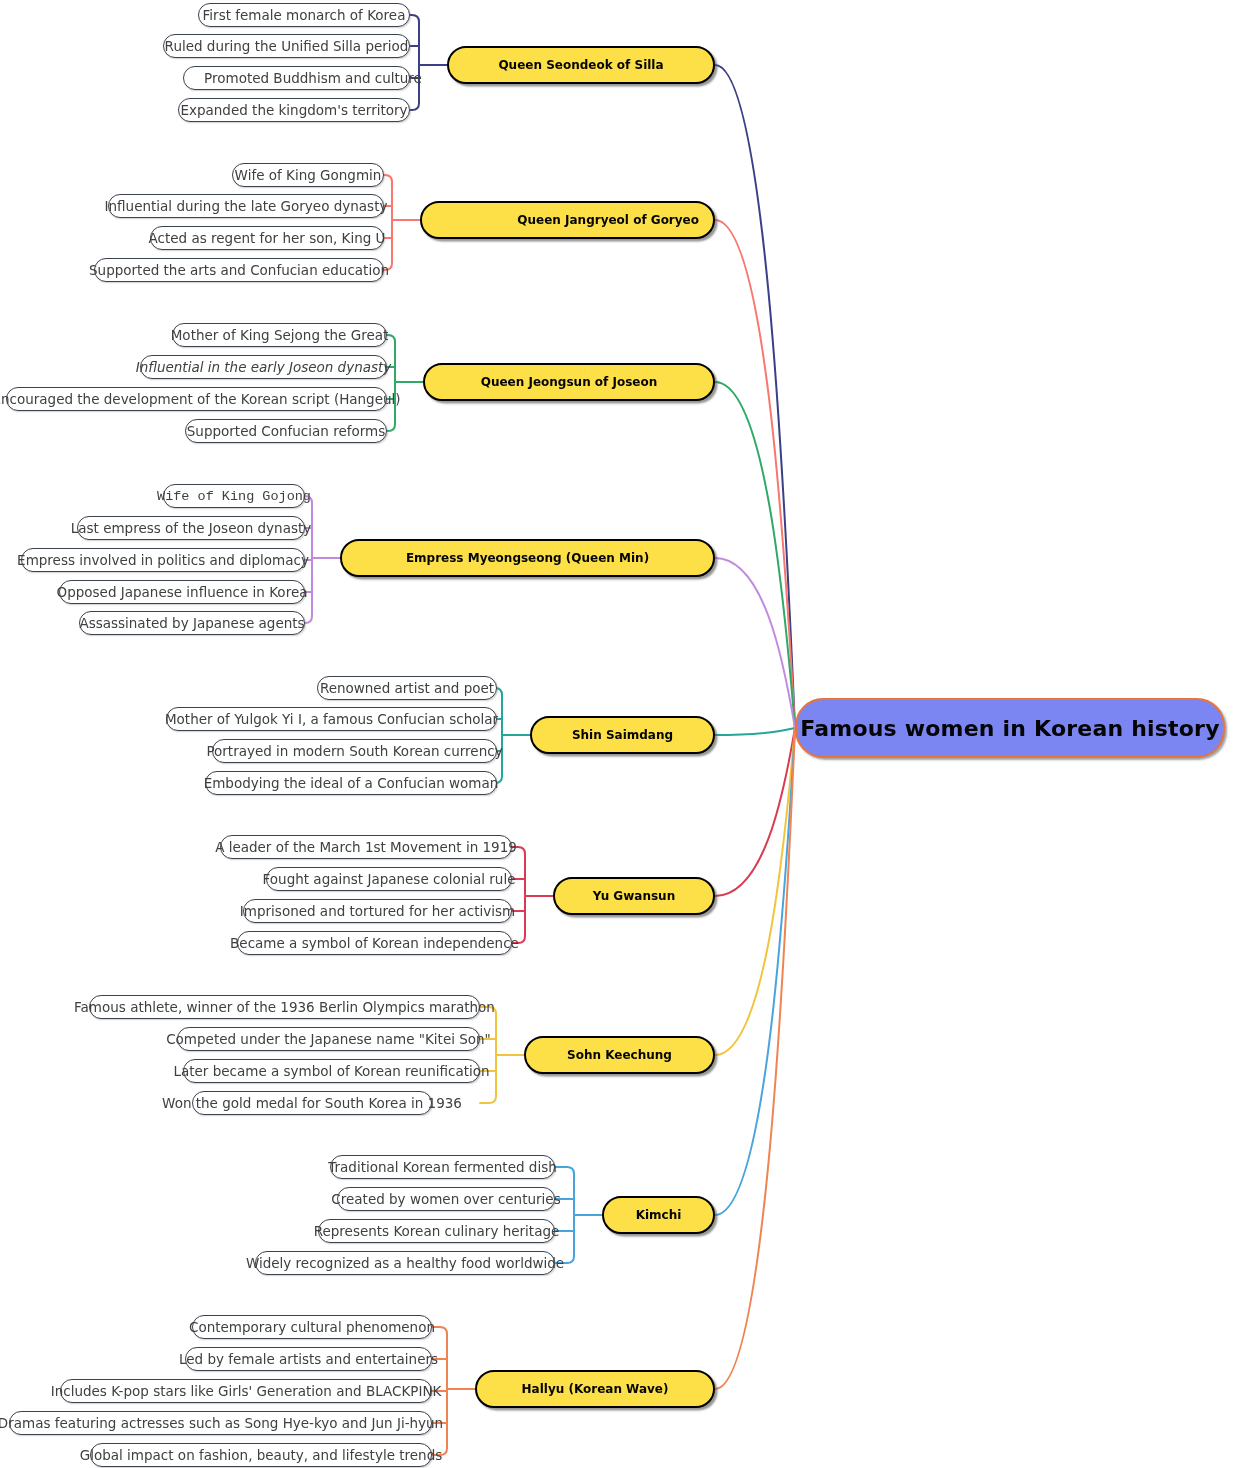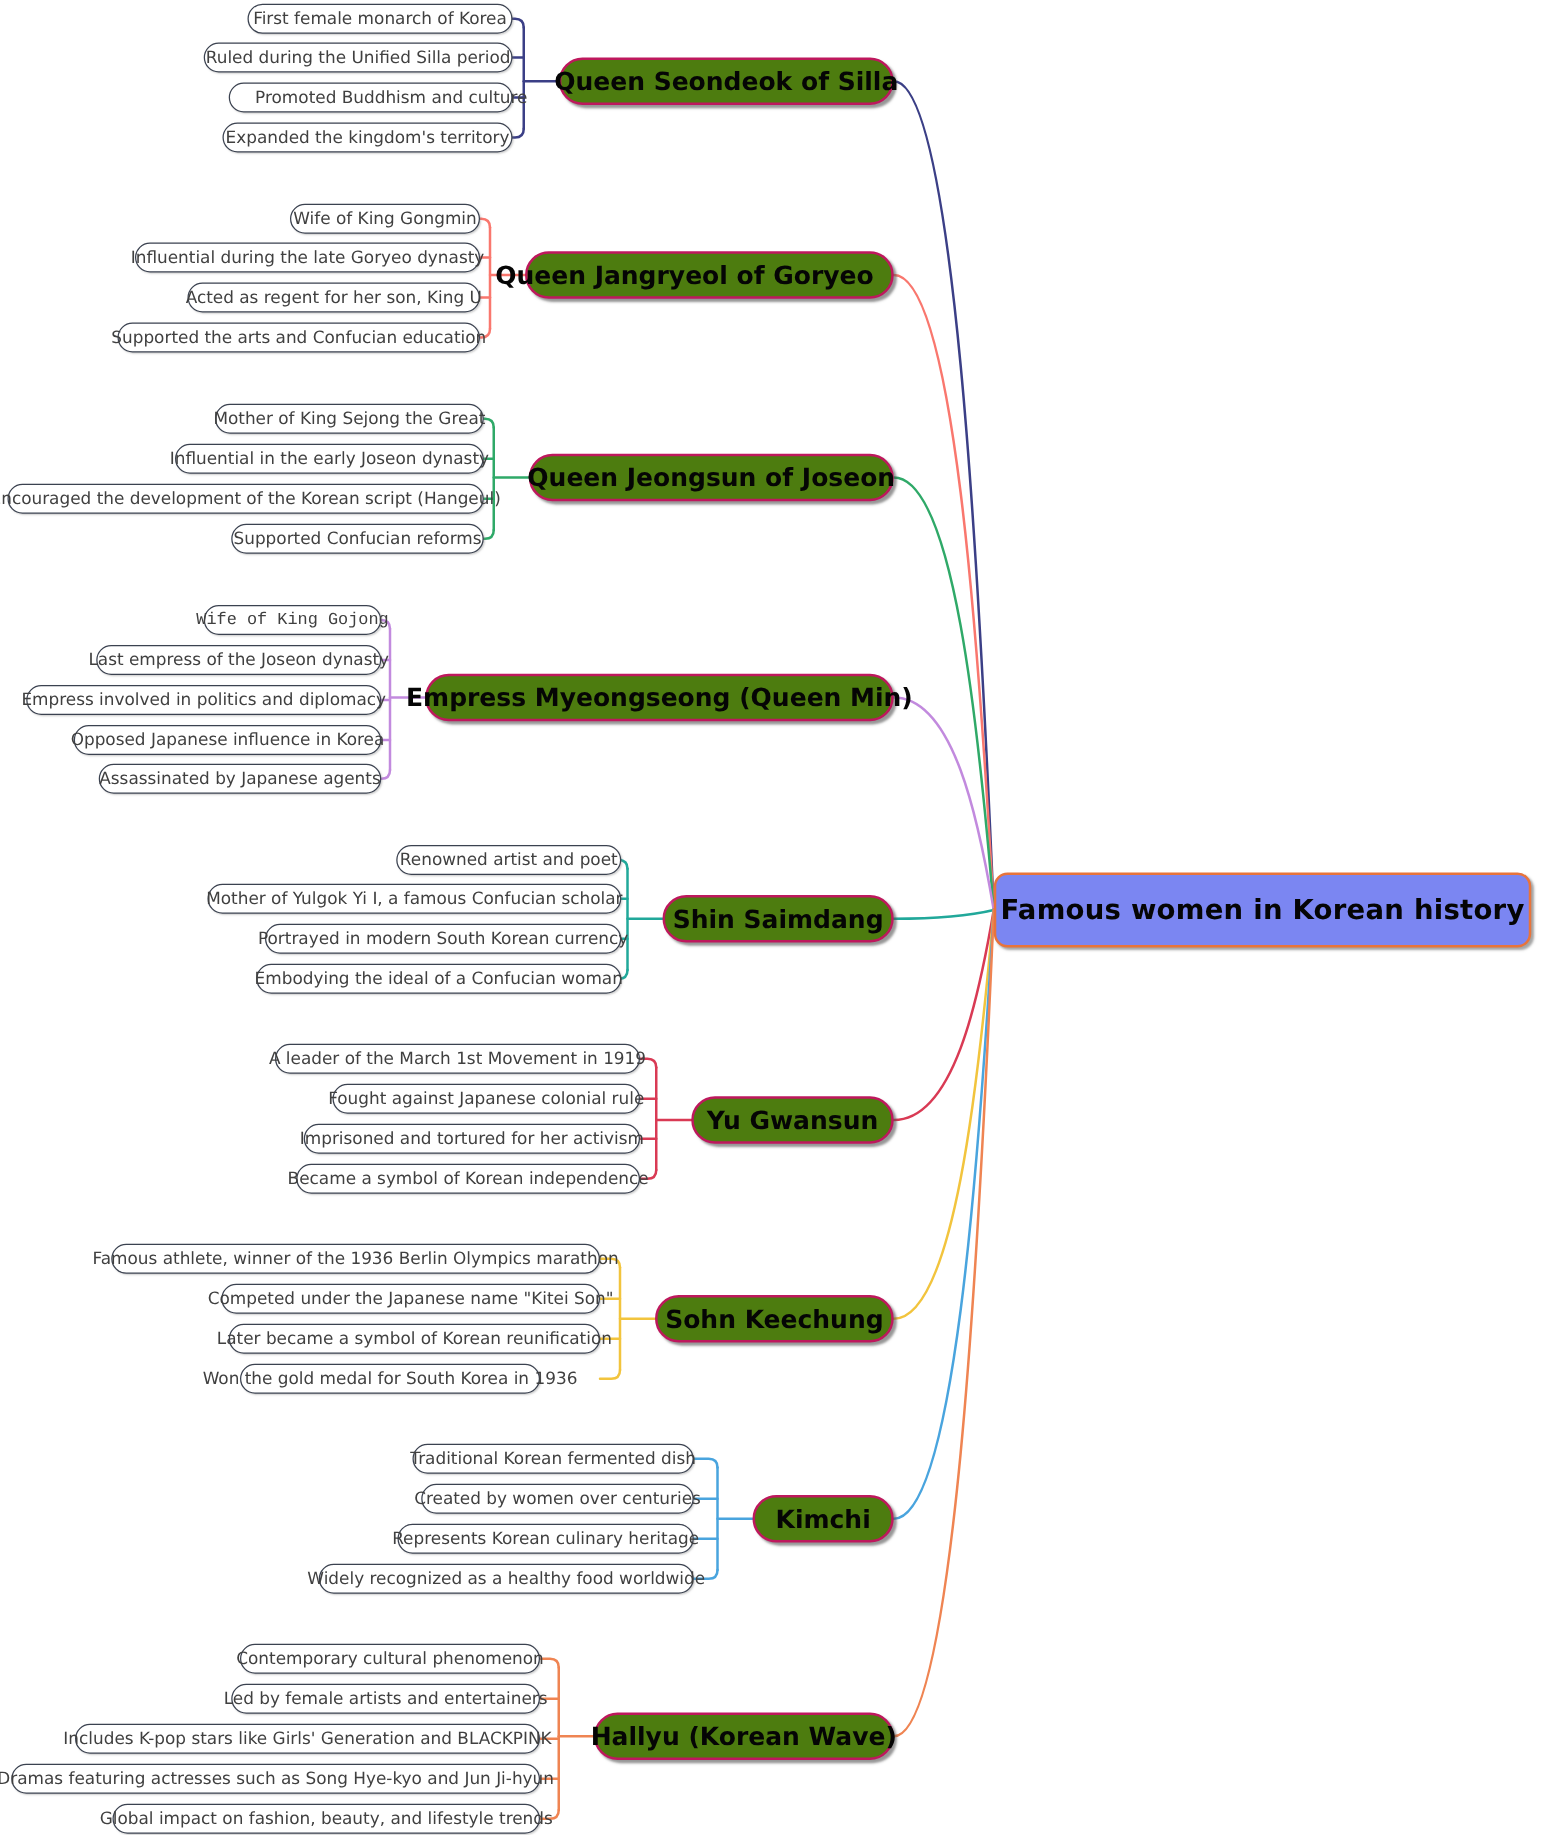--- a/index.html
+++ b/index.html
@@ -31,36 +31,36 @@
     display: flex;
     align-items: center;
     justify-content: center;
     white-space: nowrap;
     text-align: center;
   }
   
   .root-node {
     background: #7b86f2;
     border: 2.5px solid #e8743b;
-    border-radius: 11px;
+    border-radius: 28px;
     color: #050505;
     font-weight: bold;
     font-size: 22px;
     letter-spacing: 0.2px;
     box-shadow: 2px 2px 2px rgba(90,90,90,0.55);
     padding: 0 18px;
   }
   
   .branch-node {
-    background: #4d7c0f;
-    border: 2px solid #be185d;
+    background: #fde047;
+    border: 2px solid #000000;
     border-radius: 20px;
     color: #050505;
     font-weight: bold;
-    font-size: 20px;
+    font-size: 12px;
     box-shadow: 2.5px 2.5px 2px rgba(80,80,80,0.6);
     padding: 0 14px;
   }
   
   .leaf-node {
     background: #ffffff;
     border: 1.8px solid #3b4250;
     border-radius: 14px;
     color: #404040;
     font-weight: normal;
@@ -170,21 +170,21 @@
       </div>
       <div class="node leaf-node" style="left: 94px; top: 258px; width: 290px; height: 24px;">
         <span>Supported the arts and Confucian education</span>
       </div>
       <div class="node branch-node" style="left: 420px; top: 201px; width: 295px; height: 38px; justify-content: flex-end;">
         <span>Queen Jangryeol of Goryeo</span>
       </div>
       <div class="node leaf-node" style="left: 172px; top: 323px; width: 215px; height: 24px;">
         <span>Mother of King Sejong the Great</span>
       </div>
-      <div class="node leaf-node" style="left: 140px; top: 355px; width: 247px; height: 24px;">
+      <div class="node leaf-node" style="left: 140px; top: 355px; width: 247px; height: 24px; font-style: italic;">
         <span>Influential in the early Joseon dynasty</span>
       </div>
       <div class="node leaf-node" style="left: 6px; top: 387px; width: 381px; height: 24px;">
         <span>Encouraged the development of the Korean script (Hangeul)</span>
       </div>
       <div class="node leaf-node" style="left: 185px; top: 419px; width: 202px; height: 24px;">
         <span>Supported Confucian reforms</span>
       </div>
       <div class="node branch-node" style="left: 423px; top: 363px; width: 292px; height: 38px;">
         <span>Queen Jeongsun of Joseon</span>

